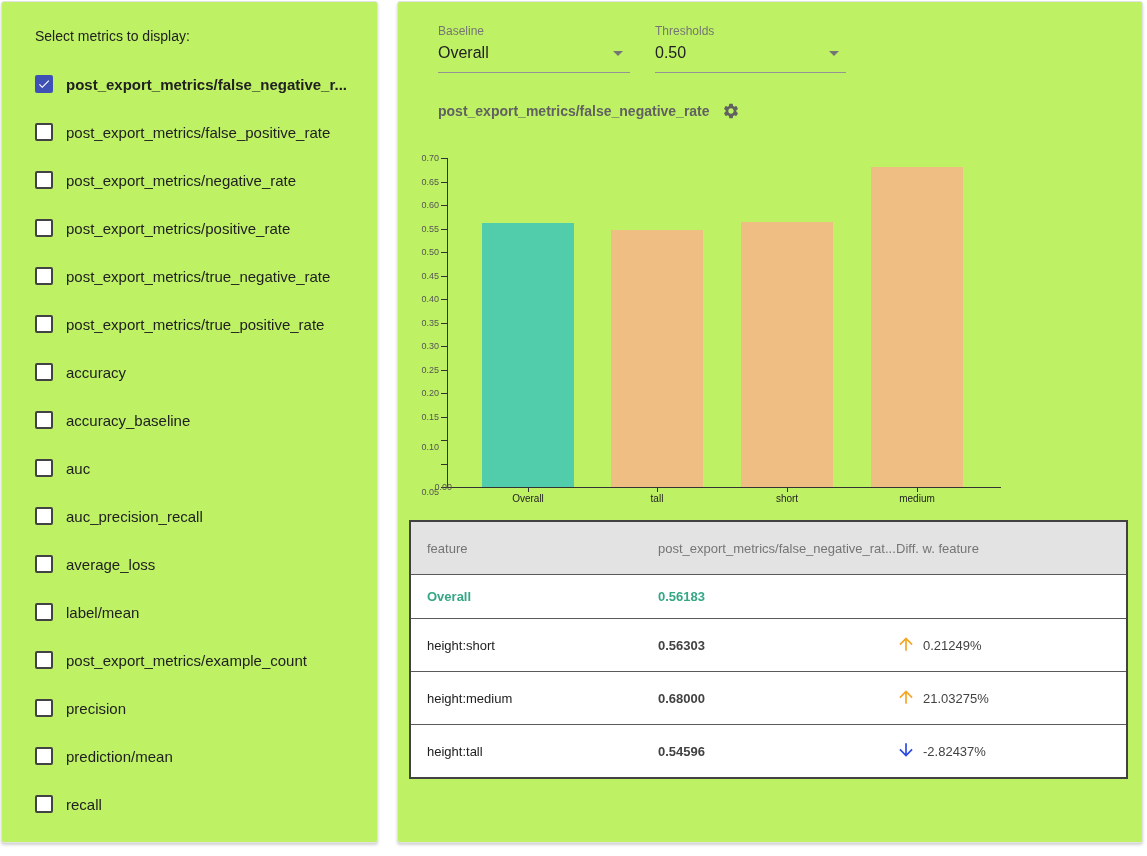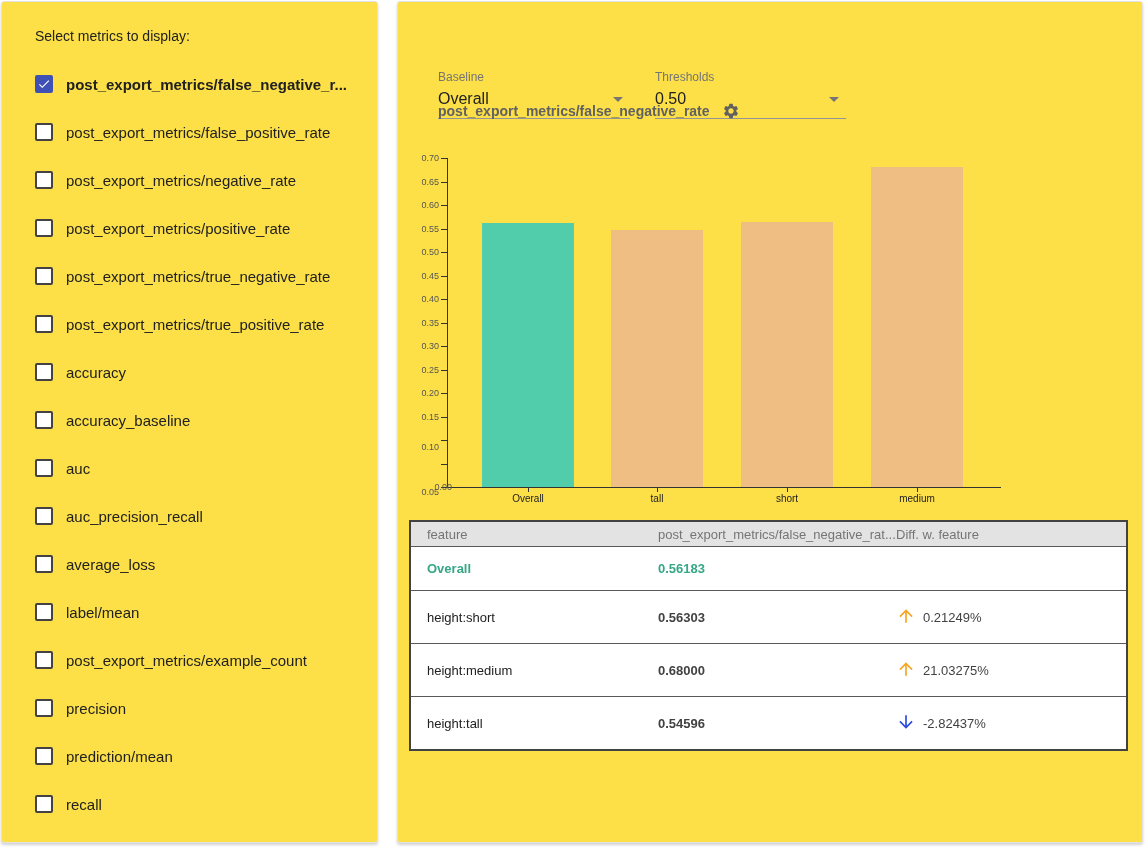--- a/index.html
+++ b/index.html
@@ -1,34 +1,34 @@
 <!DOCTYPE html>
 <html><head>
 <meta charset="utf-8">
 <style>
   * { margin:0; padding:0; box-sizing:border-box; }
   html,body { width:1147px; height:856px; background:#ffffff; overflow:hidden;
     font-family:"Liberation Sans", sans-serif; }
-  .card { position:absolute; background:#fde047; border:1px solid #e2e2e2; border-radius:3px;
+  .card { position:absolute; background:#bef264; border:1px solid #e2e2e2; border-radius:3px;
     box-shadow:0 2px 3px rgba(0,0,0,0.18); }
   .card.left  { left:1px;  top:1px; width:377px; height:842px; }
   .card.right { left:397px; top:1px; width:746px; height:842px; }
 
   
   .panel-title { position:absolute; left:33px; top:26px; font-size:14px; color:#212121; }
   .metrics-list { position:absolute; left:0; top:58px; width:100%; }
   .metric-item { height:48px; display:flex; align-items:center; padding-left:33px; cursor:pointer; }
   .cbox { width:18px; height:18px; border:2px solid #424242; border-radius:2px; flex:0 0 auto;
     display:flex; align-items:center; justify-content:center; background:#fff; }
   .cbox.checked { background:#3F51B5; border-color:#3F51B5; }
   .metric-label { margin-left:13px; font-size:15px; color:#212121; white-space:nowrap; }
   .metric-label.checked { font-weight:700; }
 
   
-  .select { position:absolute; top:22px; height:49px; border-bottom:1px solid #949494; cursor:pointer;margin-top:46px; }
+  .select { position:absolute; top:22px; height:49px; border-bottom:1px solid #949494; cursor:pointer; }
   .select.baseline   { left:40px;  width:192px; }
   .select.thresholds { left:257px; width:191px; }
   .select-label { font-size:12px; color:#757575; }
   .select-value { font-size:16px; color:#212121; margin-top:6px; }
   .caret { position:absolute; right:7px; bottom:16px; width:0; height:0;
     border-left:5px solid transparent; border-right:5px solid transparent;
     border-top:5px solid #757575; }
 
   
   .chart-header { position:absolute; left:40px; top:100px; display:flex; align-items:center; gap:12px; }
@@ -42,21 +42,21 @@
   .ytick { position:absolute; width:6px; height:1px; background:#333; }
   .xtick { position:absolute; width:1px; height:5px; background:#333; }
   .ylabel { position:absolute; width:36px; text-align:right; font-size:9px; color:#555; }
   .xlabel { position:absolute; width:92px; text-align:center; font-size:10px; color:#222; }
   .bar { position:absolute; width:92px; cursor:pointer; }
 
   
   .mtable { position:absolute; left:11px; top:518px; width:719px; border:2px solid #424242; background:#fff; }
   .trow { display:grid; grid-template-columns:247px 238px 1fr; align-items:center;
     border-top:1px solid #5a5a5a; }
-  .trow.header { border-top:none; background:#e3e3e3; height:24px; }
+  .trow.header { border-top:none; background:#e3e3e3; height:52px; }
   .trow.baseline-row { height:44px; }
   .trow.data-row { height:53px; }
   .tcell { padding-left:16px; font-size:13px; color:#212121; white-space:nowrap; overflow:hidden; }
   .trow .tcell:nth-child(2), .trow .tcell:nth-child(3) { padding-left:0; }
   .header .tcell { color:#757575; }
   .baseline-row .tcell { color:#35A785; font-weight:700; }
   .val-cell { color:#424242;font-weight:bold; }
   .diff-cell { display:flex; align-items:center; gap:7px; font-size:13px; color:#424242; }
 </style>
 </head>

